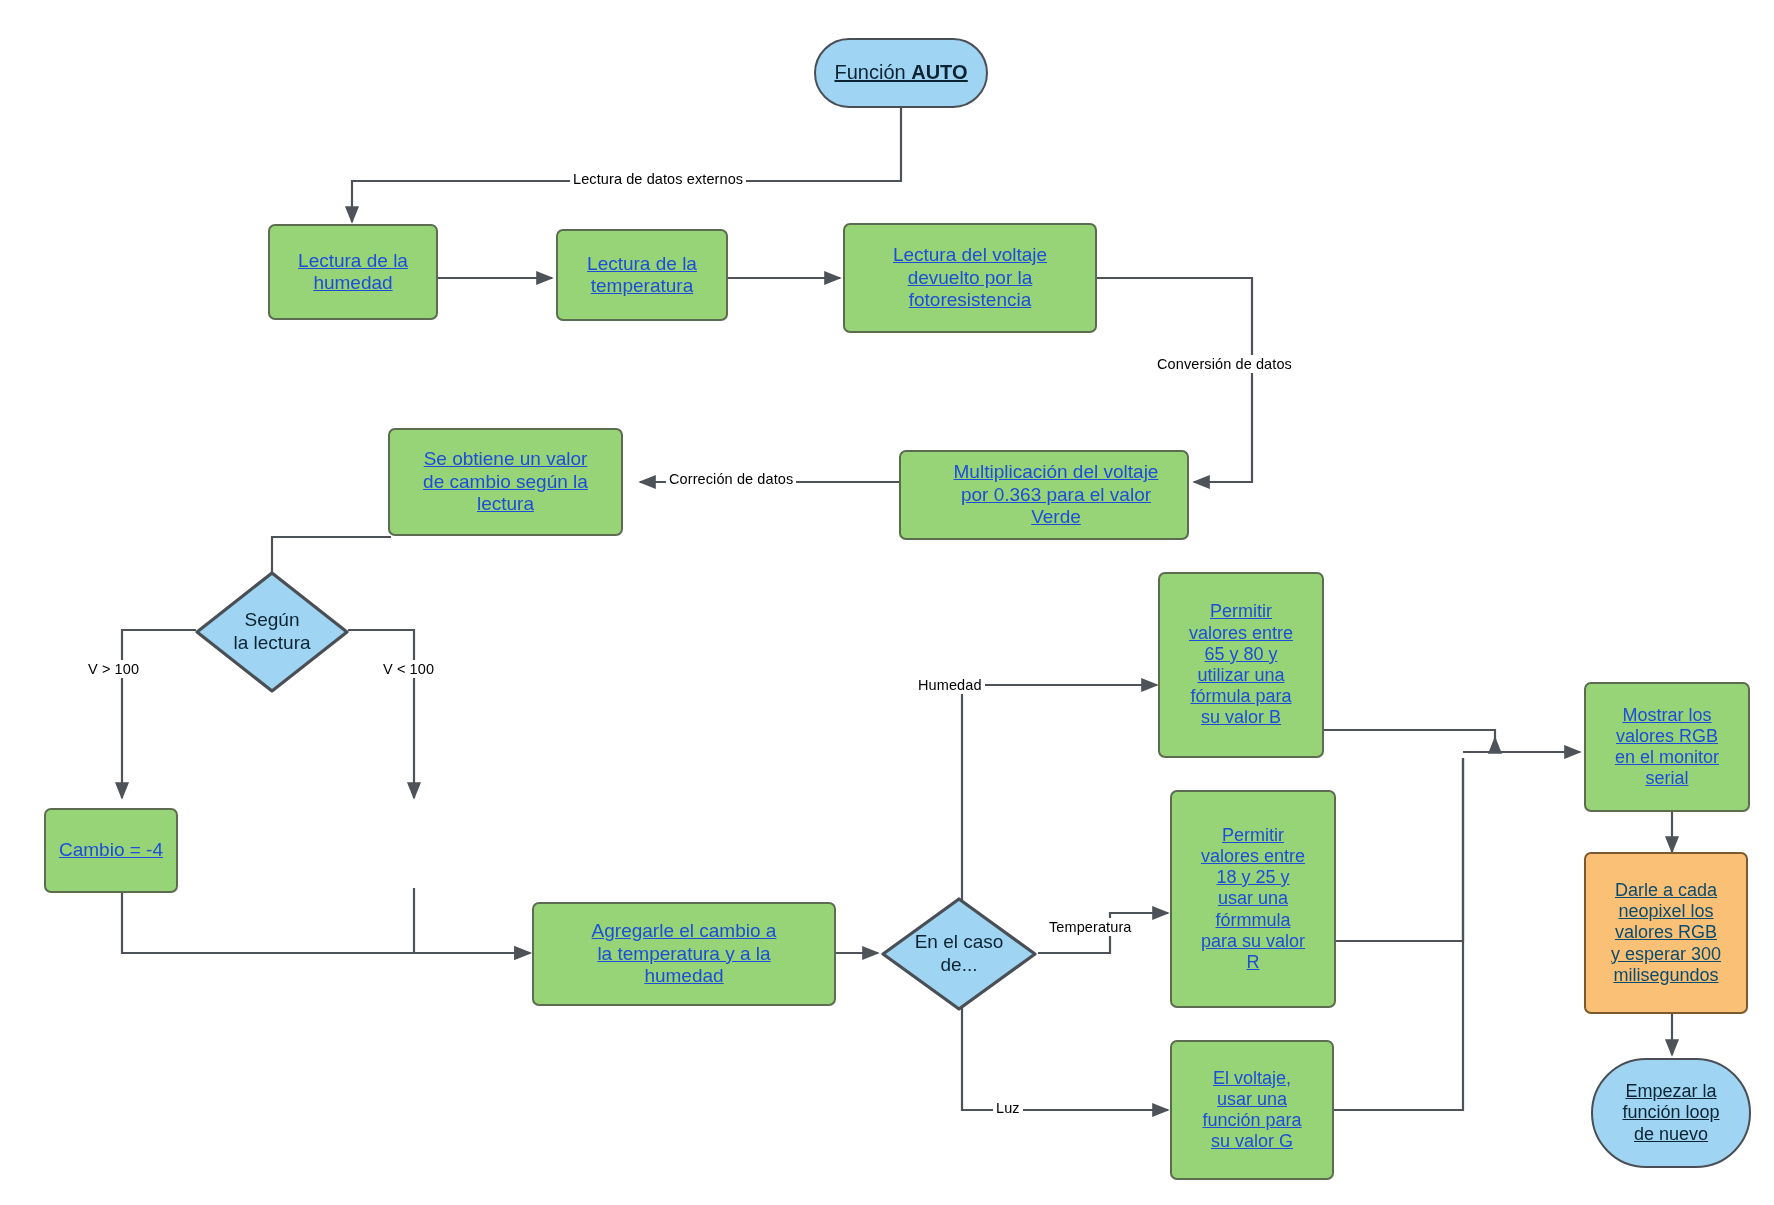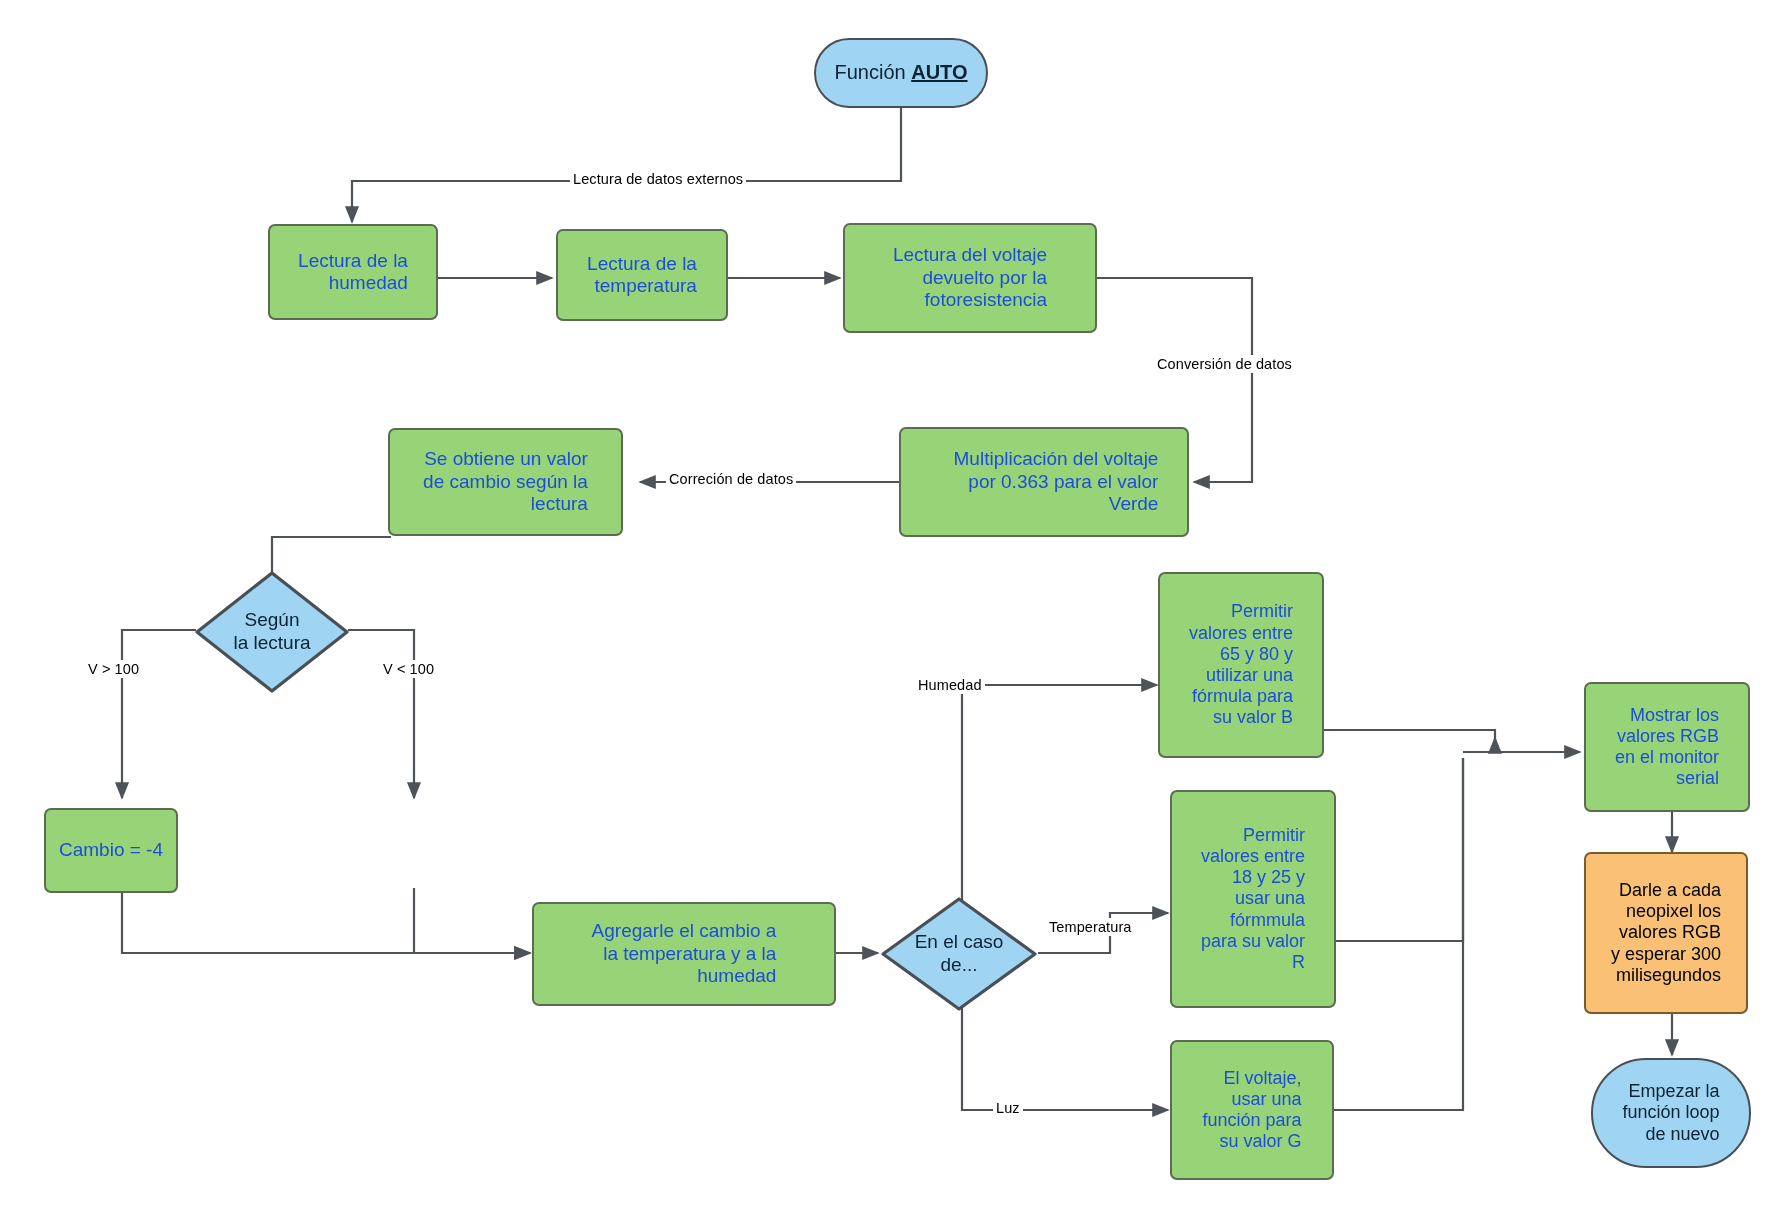--- a/index.html
+++ b/index.html
@@ -24,37 +24,38 @@
     width: 1774px;
     height: 1205px;
     pointer-events: none;
   }
   .node {
     position: absolute;
     box-sizing: border-box;
     display: flex;
     align-items: center;
     justify-content: center;
-    text-align: right;
+    text-align: center;
     color: #1a1a1a;
     line-height: 1.18;
     white-space: pre-line;
+    text-decoration: underline;
   }
   .node-green {
     background: #97d477;
     border: 2.5px solid #5d6b51;
     border-radius: 7px;
     color: #1d4ed8;
     font-size: 19px;
   }
   .node-orange {
     background: #fac176;
     border: 2.5px solid #7a5a2e;
     border-radius: 7px;
-    color: #000000;
+    color: #0c4a6e;
     font-size: 19px;
   }
   .node-terminal {
     background: #9fd4f2;
     border: 2.5px solid #4a4f56;
     border-radius: 999px;
     color: #0b2333;
     font-size: 20px;
   }
   .node-diamond-wrap {
@@ -156,21 +157,21 @@
   <div class="node node-green" style="left:268px; top:224px; width:170px; height:96px;">Lectura de la
 humedad</div>
 
   <div class="node node-green" style="left:556px; top:229px; width:172px; height:92px;">Lectura de la
 temperatura</div>
 
   <div class="node node-green" style="left:843px; top:223px; width:254px; height:110px;">Lectura del voltaje
 devuelto por la
 fotoresistencia</div>
 
-  <div class="node node-green" style="left:899px; top:427px; width:290px; height:110px;padding-left:24px;">Multiplicación del voltaje
+  <div class="node node-green" style="left:899px; top:450px; width:290px; height:90px;padding-left:24px;">Multiplicación del voltaje
 por 0.363 para el valor
 Verde</div>
 
   <div class="node node-green" style="left:388px; top:428px; width:235px; height:108px;">Se obtiene un valor
 de cambio según la
 lectura</div>
 
   <div class="node-diamond-wrap" style="left:194px; top:570px; width:156px; height:124px;">
     <svg class="node-diamond-shape" viewBox="0 0 156 124" preserveAspectRatio="none">
       <polygon points="78,3 153,62 78,121 3,62" fill="#9fd4f2" stroke="#4a4f56" stroke-width="3.2" stroke-linejoin="round"></polygon>

